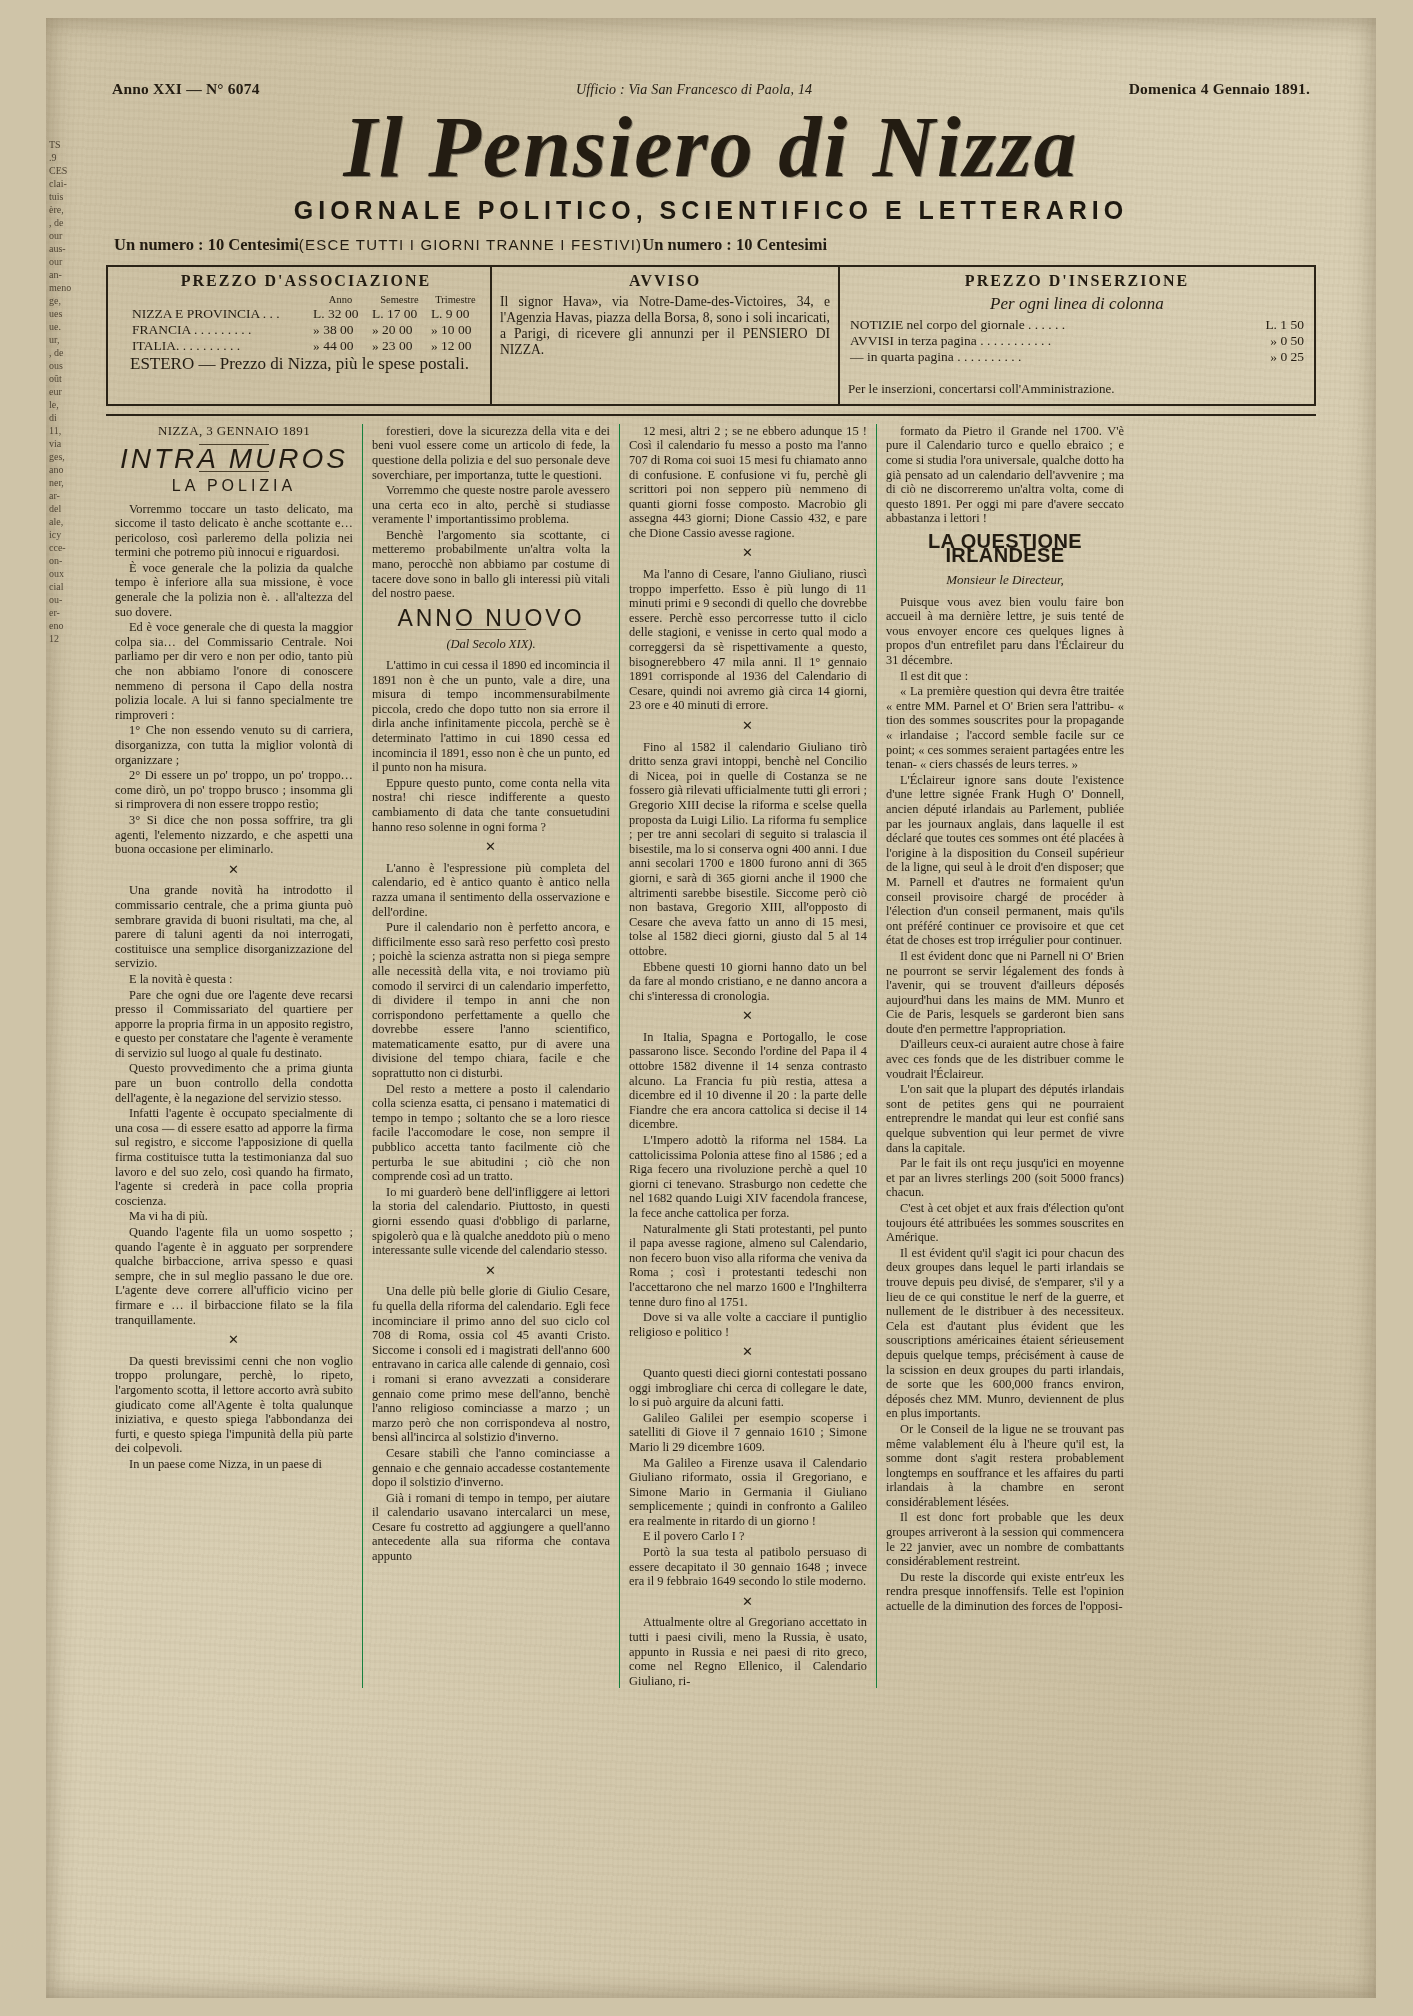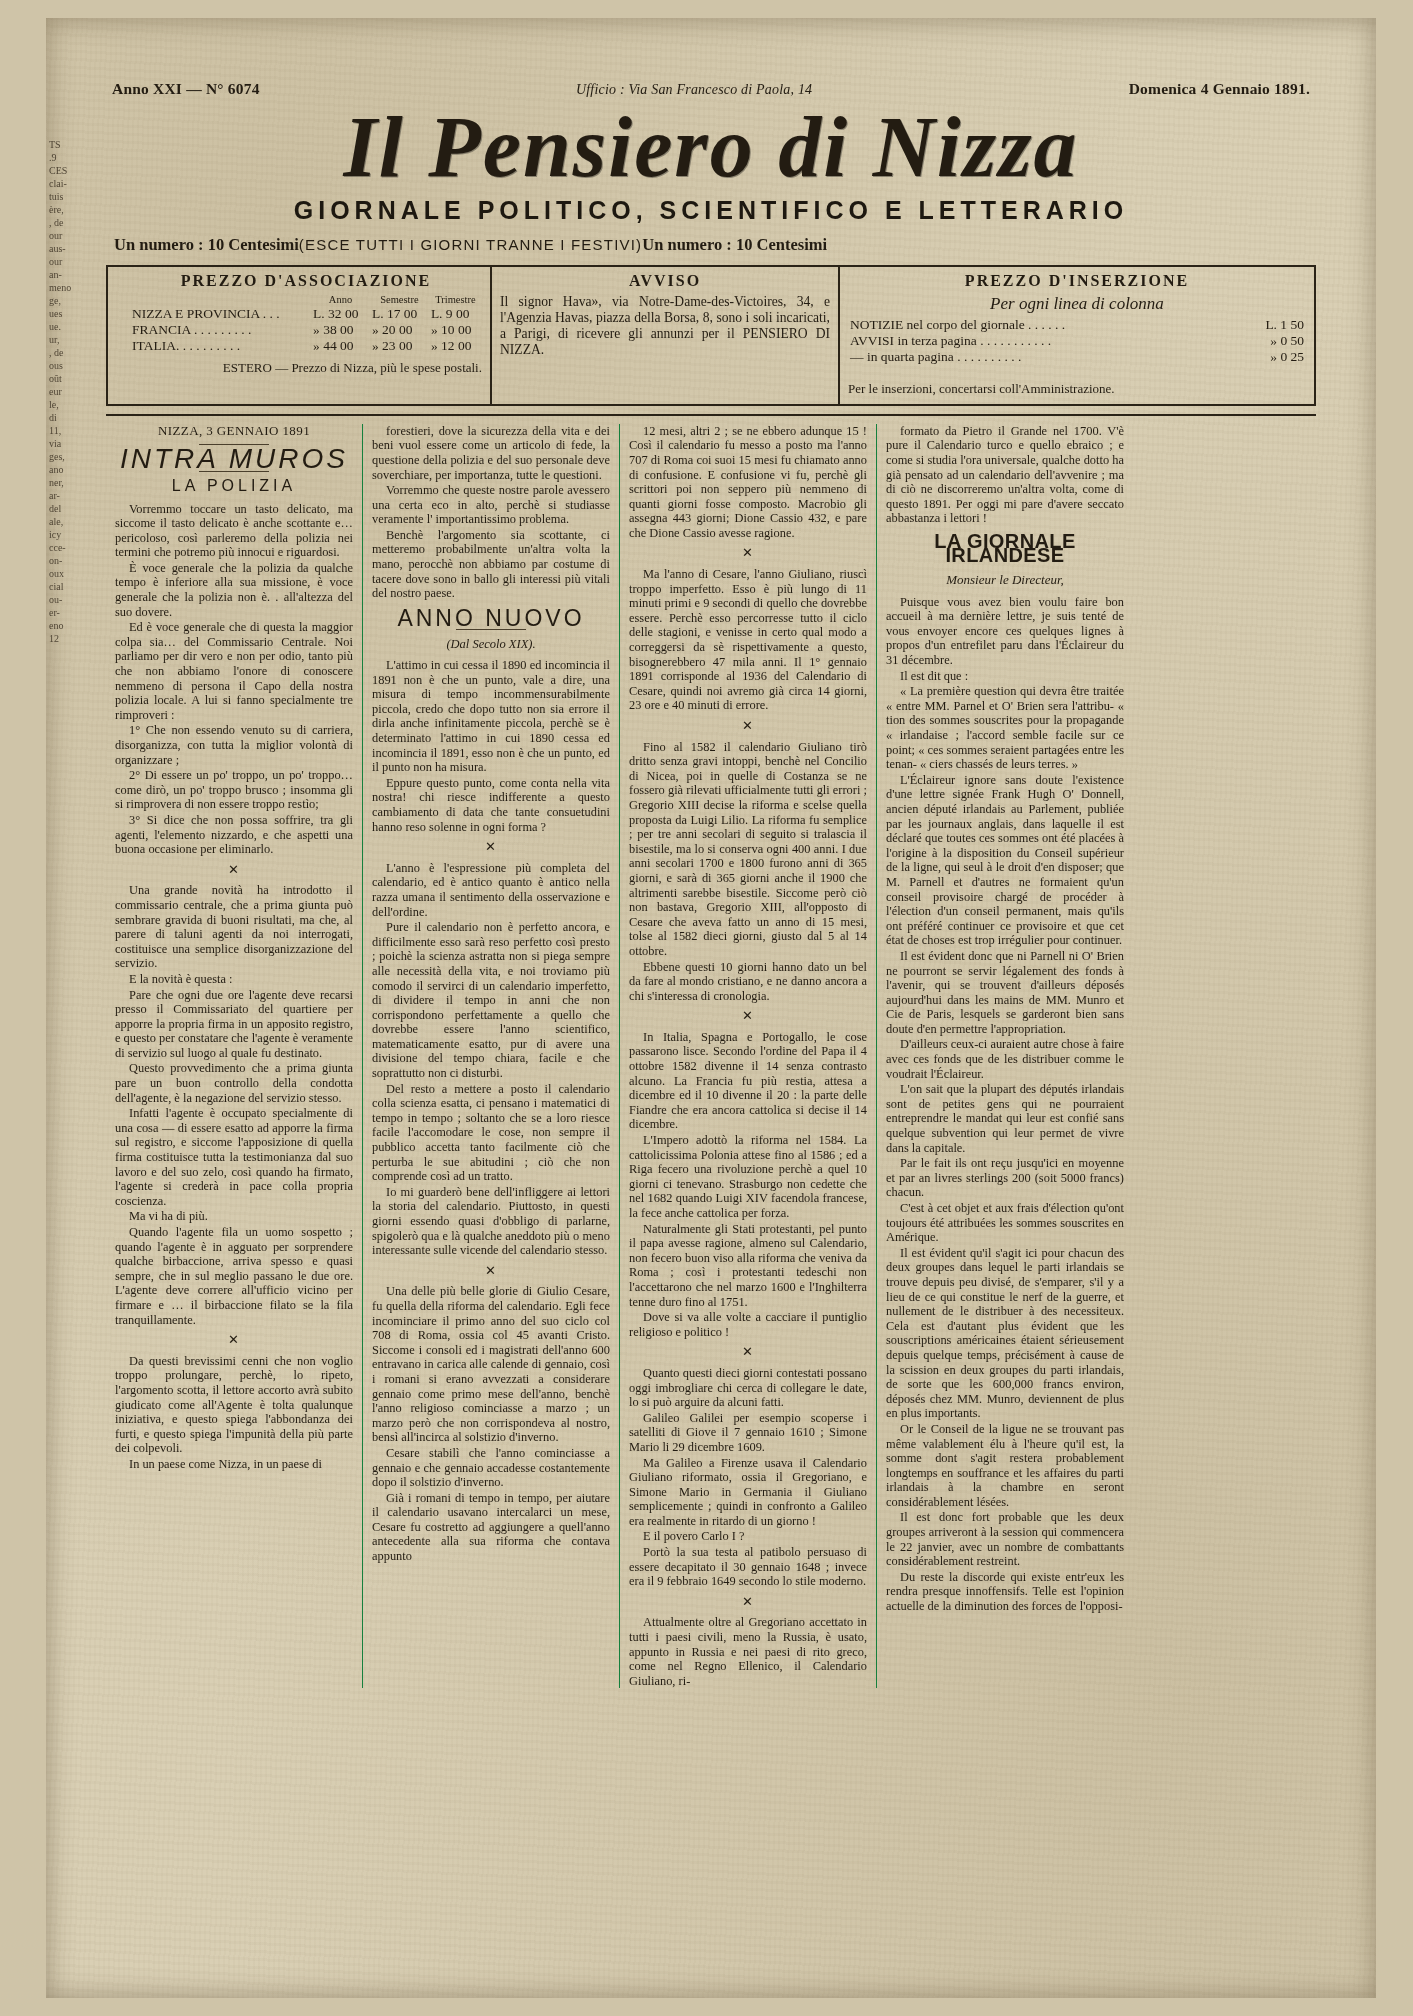--- a/index.html
+++ b/index.html
@@ -81,21 +81,21 @@
   .box h4{
     margin:0 0 4px 0;text-align:center;font-size:16px;letter-spacing:2px;
     font-weight:bold;font-family:"Liberation Serif",serif;
   }
   .b1{width:352px;padding-left:22px;}
   .b2{width:330px;}
   .b3{width:auto;flex:1;}
   .tbl{width:100%;border-collapse:collapse;font-size:13.5px;}
   .tbl td{padding:0 2px;white-space:nowrap;}
   .tbl .hd td{font-size:10.5px;text-align:center;padding-bottom:1px;}
-  .estero{text-align:right;font-size:13px;margin-top:6px;}
+  .estero{text-align:left;font-size:17px;margin-top:0;}
   .avviso{font-size:13.6px;line-height:16px;text-align:justify;}
   .b3 .sub{font-style:italic;font-size:17px;text-align:center;margin-bottom:3px;}
   .b3 .foot{font-size:13px;margin-top:16px;}
 
   
   .cols{display:flex;margin-top:8px;border-top:2px solid #2a2317;padding-top:8px;}
   .col{width:238px;padding:0 9px;font-size:12.4px;line-height:14.6px;text-align:justify;}
   .col + .col{border-left:1px solid #15803d;}
   .col p{margin:0 0 0 0;text-indent:14px;}
   .col p + p{margin-top:1px;}
@@ -346,21 +346,21 @@
             <p>Portò la sua testa al patibolo persuaso di essere decapitato il 30 gennaio 1648 ; invece era il 9 febbraio 1649 secondo lo stile moderno.</p>
             <div class="cross">✕</div>
             <p>Attualmente oltre al Gregoriano accettato in tutti i paesi civili, meno la Russia, è usato, appunto in Russia e nei paesi di rito greco, come nel Regno Ellenico, il Calendario Giuliano, ri-</p>
           </div>
       </div>
 
       <div class="col">
         <div id="c4top">
             <p>formato da Pietro il Grande nel 1700. V'è pure il Calendario turco e quello ebraico ; e come si studia l'ora universale, qualche dotto ha già pensato ad un calendario dell'avvenire ; ma di ciò ne discorreremo un'altra volta, come di questo 1891. Per oggi mi pare d'avere seccato abbastanza i lettori !</p>
           </div>
-        <div class="h-irl">LA GIORNALE IRLANDESE</div>
+        <div class="h-irl">LA QUESTIONE IRLANDESE</div>
         <div class="sig">Monsieur le Directeur,</div>
         <div id="c4body">
             <p>Puisque vous avez bien voulu faire bon accueil à ma dernière lettre, je suis tenté de vous envoyer encore ces quelques lignes à propos d'un entrefilet paru dans l'Éclaireur du 31 décembre.</p>
             <p>Il est dit que :</p>
             <p>« La première question qui devra être traitée « entre MM. Parnel et O' Brien sera l'attribu- « tion des sommes souscrites pour la propagande « irlandaise ; l'accord semble facile sur ce point; « ces sommes seraient partagées entre les tenan- « ciers chassés de leurs terres. »</p>
             <p>L'Éclaireur ignore sans doute l'existence d'une lettre signée Frank Hugh O' Donnell, ancien député irlandais au Parlement, publiée par les journaux anglais, dans laquelle il est déclaré que toutes ces sommes ont été placées à l'origine à la disposition du Conseil supérieur de la ligne, qui seul à le droit d'en disposer; que M. Parnell et d'autres ne formaient qu'un conseil provisoire chargé de procéder à l'élection d'un conseil permanent, mais qu'ils ont préféré continuer ce provisoire et que cet état de choses est trop irrégulier pour continuer.</p>
             <p>Il est évident donc que ni Parnell ni O' Brien ne pourront se servir légalement des fonds à l'avenir, qui se trouvent d'ailleurs déposés aujourd'hui dans les mains de MM. Munro et Cie de Paris, lesquels se garderont bien sans doute d'en permettre l'appropriation.</p>
             <p>D'ailleurs ceux-ci auraient autre chose à faire avec ces fonds que de les distribuer comme le voudrait l'Éclaireur.</p>
             <p>L'on sait que la plupart des députés irlandais sont de petites gens qui ne pourraient entreprendre le mandat qui leur est confié sans quelque subvention qui leur permet de vivre dans la capitale.</p>
             <p>Par le fait ils ont reçu jusqu'ici en moyenne et par an livres sterlings 200 (soit 5000 francs) chacun.</p>

